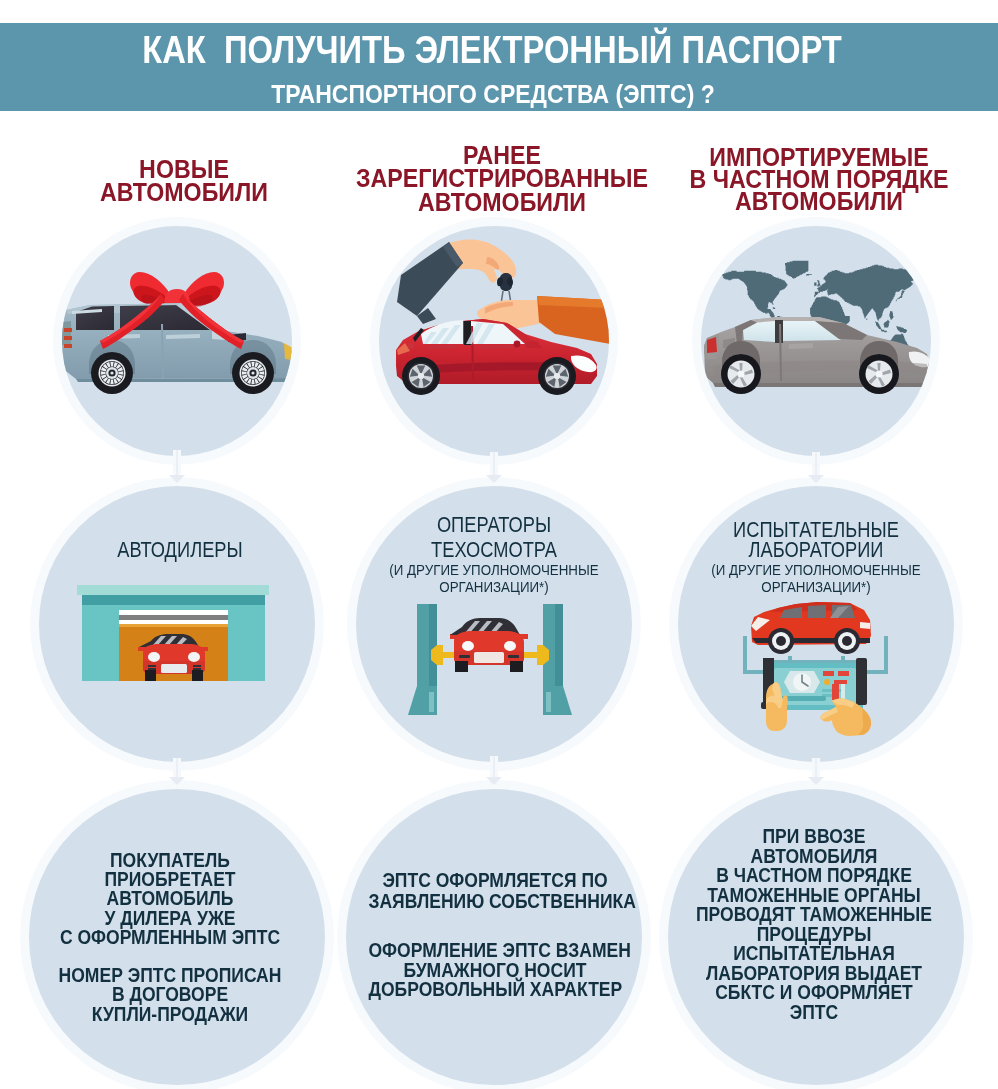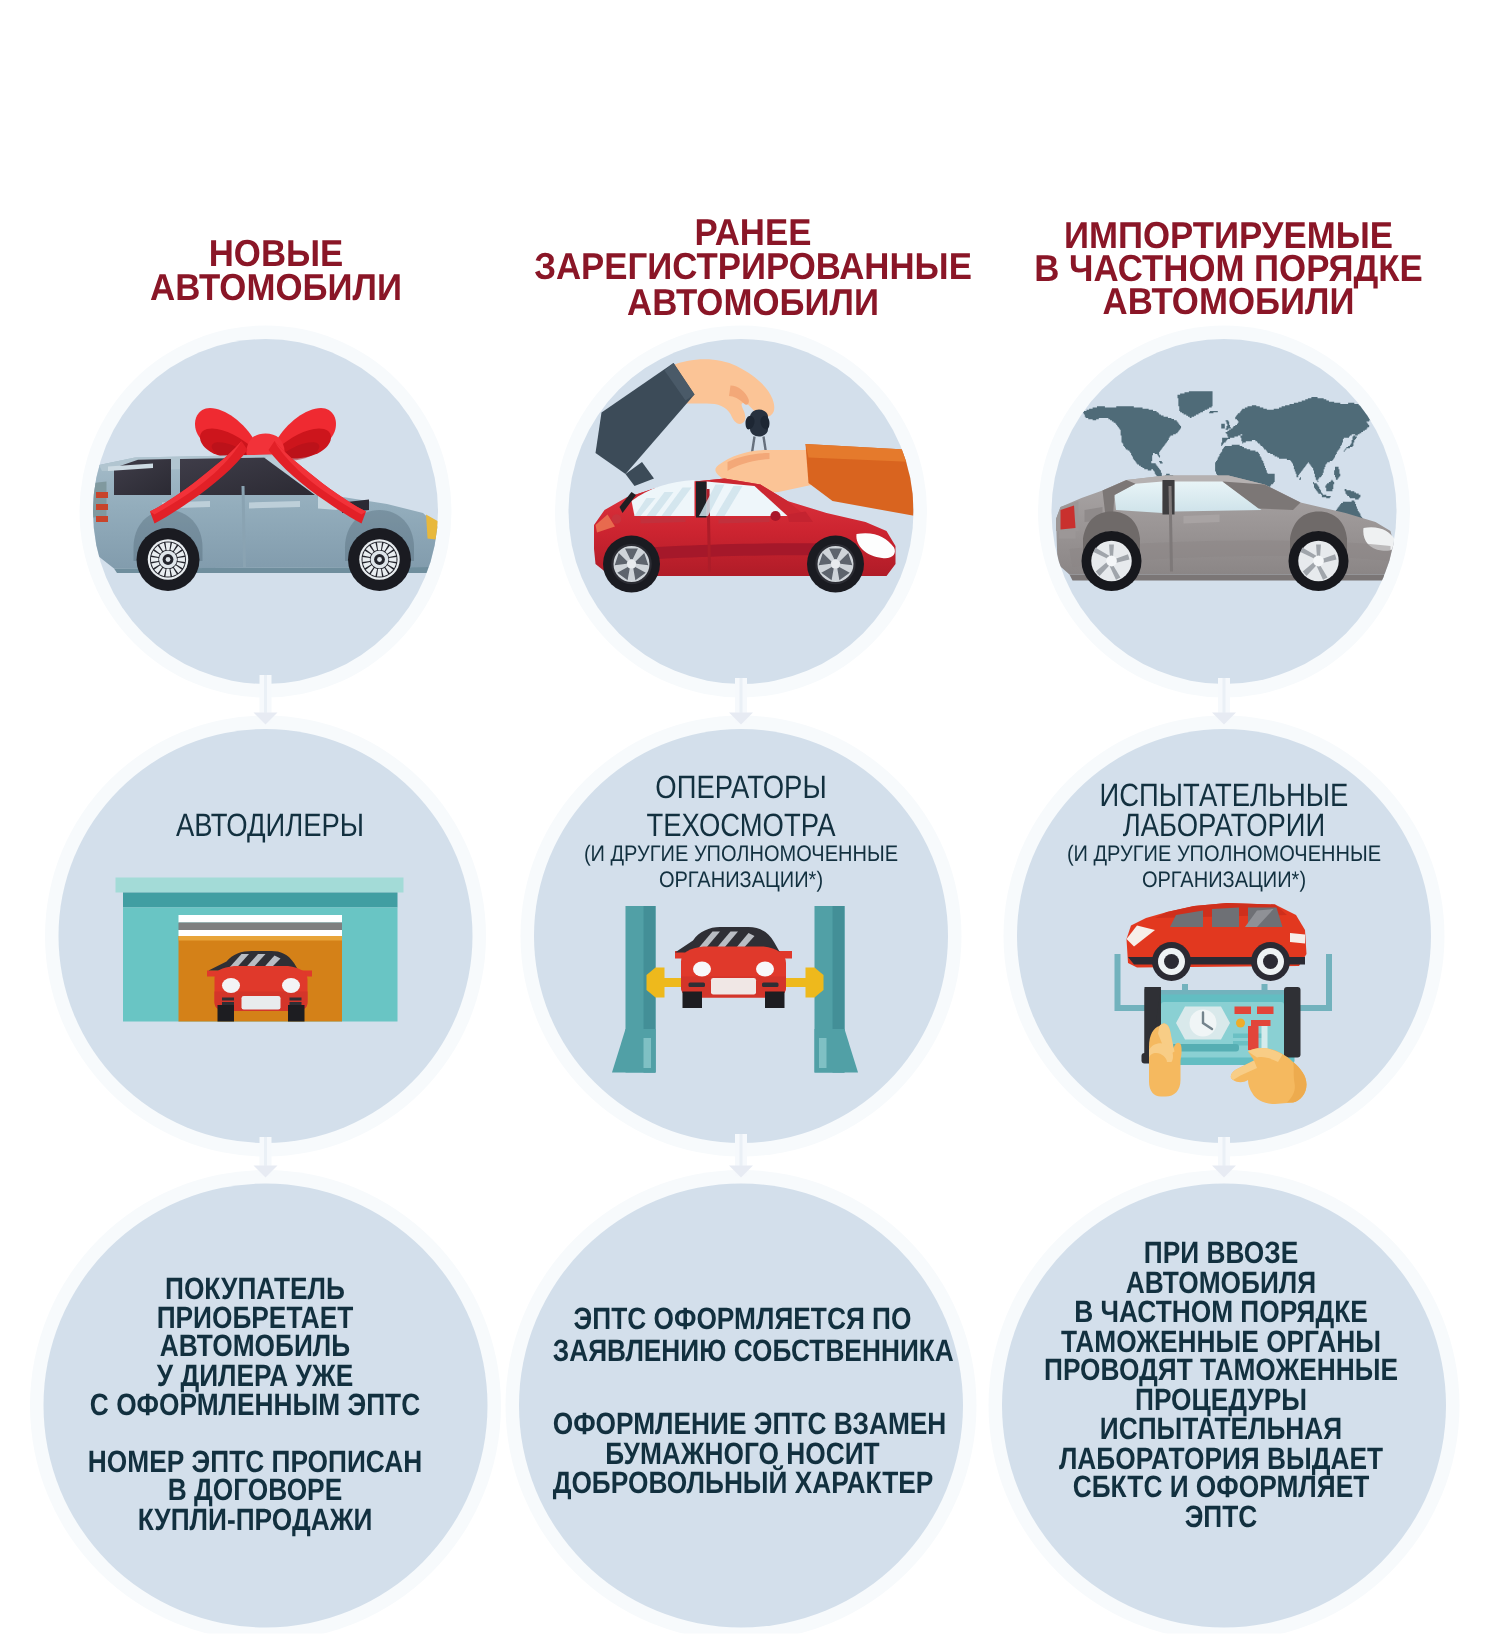--- a/index.html
+++ b/index.html
@@ -25,20 +25,24 @@
   .conn{position:absolute;width:8px;background:#f6f9fc;z-index:3;}
   .conn-line{position:absolute;left:3px;top:0;width:1.6px;height:100%;background:#eaf0f6;}
   .conn-arrow{position:absolute;left:-4px;bottom:-1px;width:0;height:0;border-left:8.5px solid transparent;border-right:8.5px solid transparent;border-top:8px solid #e7ebf3;}
   svg{display:block;}
 </style>
 </head>
 <body>
 
 <div class="page">
 
+  <div class="banner">
+    <div class="banner-title" style="top:6px">КАК  ПОЛУЧИТЬ ЭЛЕКТРОННЫЙ ПАСПОРТ</div>
+    <div class="banner-sub" style="top:56px">ТРАНСПОРТНОГО СРЕДСТВА (ЭПТС) ?</div>
+  </div>
 
   <div class="colhead" style="left:19px;top:158px;width:330px;line-height:22.5px">НОВЫЕ
 АВТОМОБИЛИ</div>
   <div class="colhead" style="left:337px;top:144px;width:330px;line-height:23.3px">РАНЕЕ
 ЗАРЕГИСТРИРОВАННЫЕ
 АВТОМОБИЛИ</div>
   <div class="colhead" style="left:654px;top:147px;width:330px;line-height:21.8px">ИМПОРТИРУЕМЫЕ
 В ЧАСТНОМ ПОРЯДКЕ
 АВТОМОБИЛИ</div>
 

